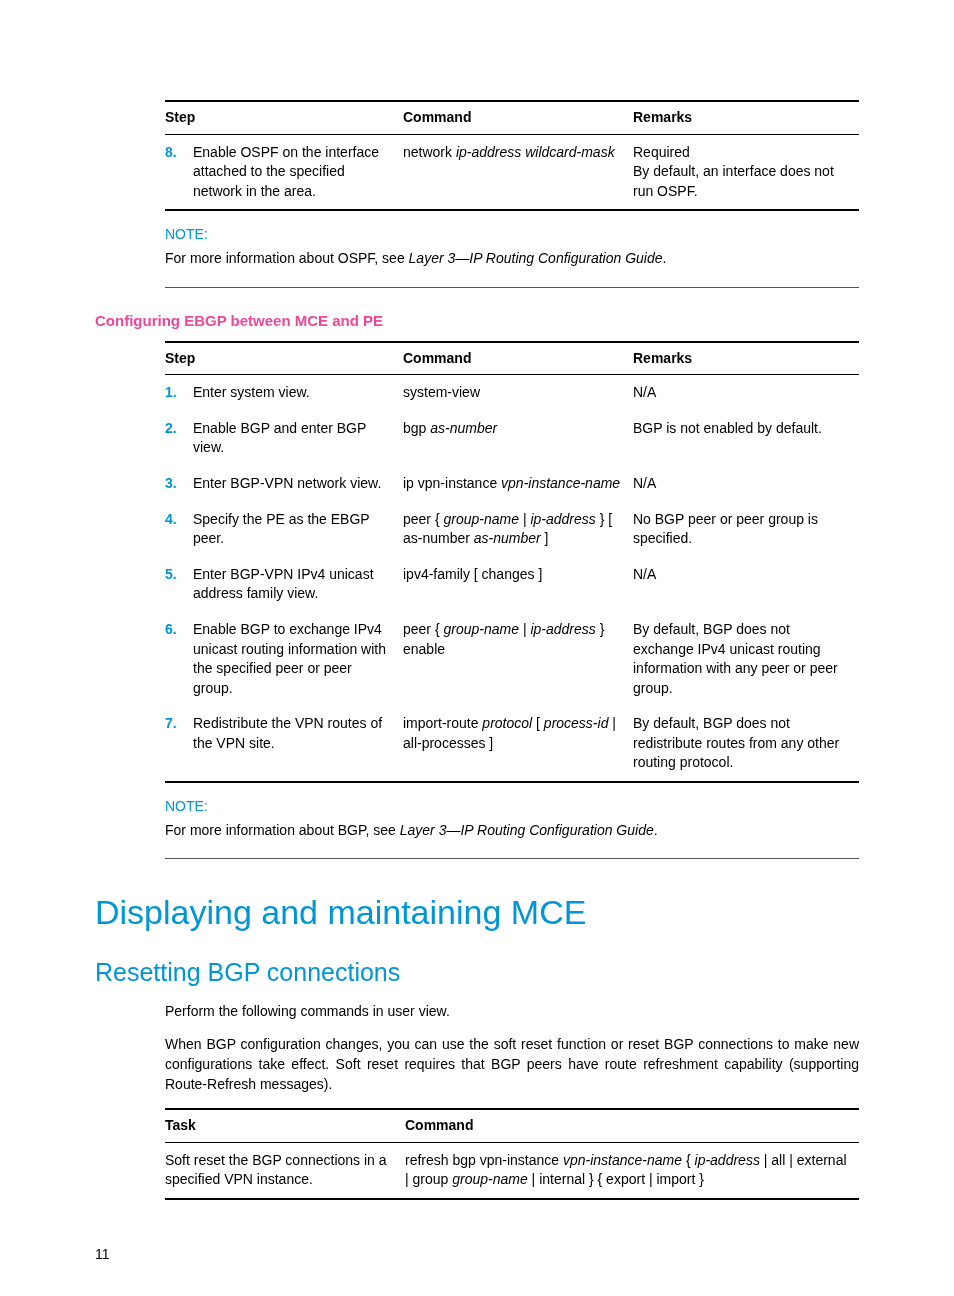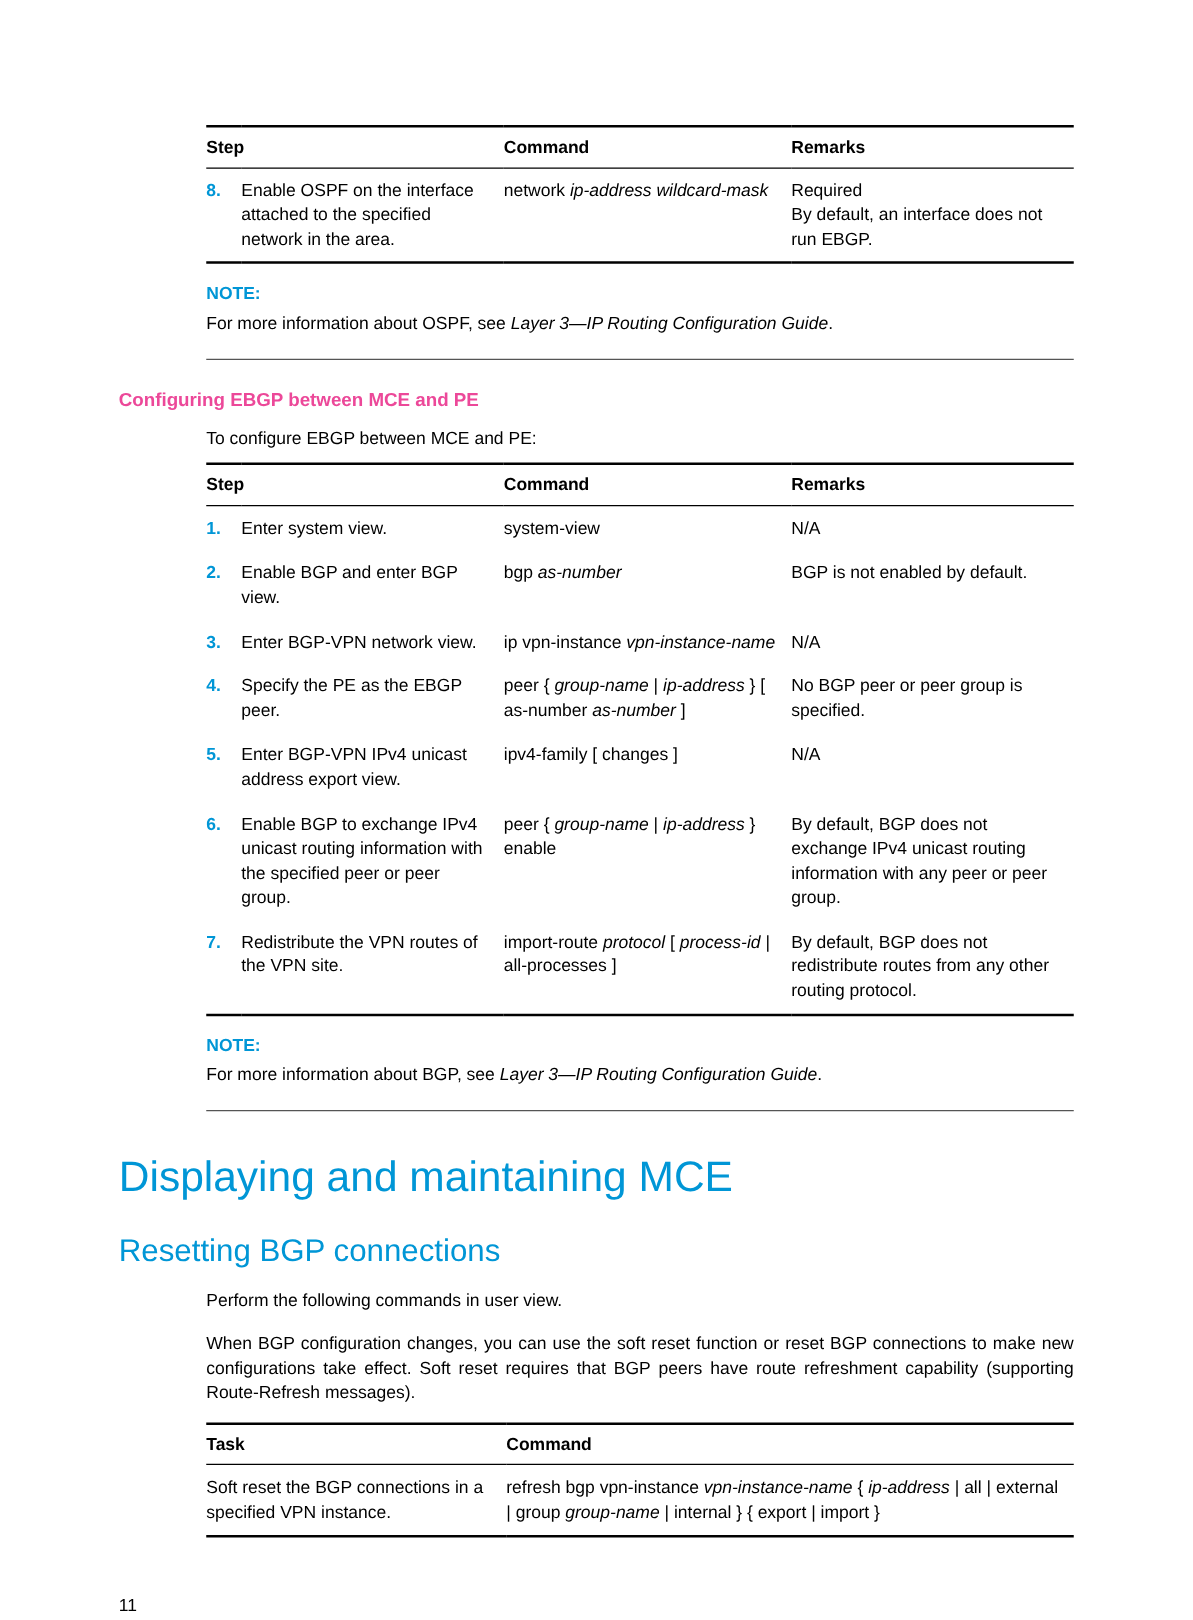--- a/index.html
+++ b/index.html
@@ -12,21 +12,21 @@
       padding: 100px 95px 60px 95px;
       line-height: 1.4;
     }
     .content-indent { margin-left: 70px; }
     table { border-collapse: collapse; width: 100%; margin-bottom: 8px; }
     table.bordered { border-top: 2px solid #000; border-bottom: 2px solid #000; }
     table.bordered thead tr { border-bottom: 1.5px solid #000; }
     table.bordered th { text-align: left; font-weight: bold; padding: 6px 8px 6px 0; font-size: 14px; }
     table.bordered td { text-align: left; padding: 8px 8px 8px 0; font-size: 14px; vertical-align: top; }
     .col-step-num { width: 28px; color: #0096d6; font-weight: bold; text-align: left; padding-left: 4px; }
-    .note-label { color: #0096d6; font-size: 14px; margin-top: 14px; margin-bottom: 4px; font-weight: bold; }
+    .note-label { color: #0096d6; font-size: 14px; margin-top: 14px; margin-bottom: 4px; }
     .note-text { font-size: 14px; padding-bottom: 18px; border-bottom: 1px solid #555; margin-bottom: 20px; }
     .italic { font-style: italic; }
     .bold { font-weight: normal; }
     h3.section { color: #ec4899; font-weight: bold; font-size: 15px; margin: 22px 0 10px 0; }
     h1.big { color: #0096d6; font-weight: normal; font-size: 34px; margin: 30px 0 18px 0; }
     h2.med { color: #0096d6; font-weight: normal; font-size: 25px; margin: 0 0 12px 0; }
     p.body { font-size: 14px; margin-bottom: 14px; text-align: justify; }
     .page-num { text-align: left; font-size: 14px; margin-top: 45px; }
     .cmd-segments span { white-space: normal; }
   </style>
@@ -50,36 +50,35 @@
   </thead>
   <tbody>
     <tr>
       <td class="col-step-num">8.</td>
       <td>Enable OSPF on the interface attached to the specified network in the area.</td>
       <td>
         <span class="bold">network</span><span class="italic"> ip-address wildcard-mask</span>
       </td>
       <td>
         <div>Required</div>
-        <div>By default, an interface does not run EBGP.</div>
+        <div>By default, an interface does not run OSPF.</div>
       </td>
     </tr>
   </tbody>
 </table>
 
 <div class="note-label">NOTE:</div>
 <div class="note-text">
   <span>For more information about OSPF, see </span><span class="italic">Layer 3—IP Routing Configuration Guide</span><span>.</span>
 </div>
 </div>
 
 <h3 class="section">Configuring EBGP between MCE and PE</h3>
 
 <div class="content-indent">
-<p class="body" style="margin-bottom:10px;">To configure EBGP between MCE and PE:</p>
 
 <table class="bordered">
   <colgroup>
         <col style="width:28px">
         <col style="width:210px">
         <col style="width:230px">
         <col>
       </colgroup>
   <thead>
     <tr>
@@ -108,21 +107,21 @@
           <td>N/A</td>
         </tr>
         <tr>
           <td class="col-step-num">4.</td>
           <td>Specify the PE as the EBGP peer.</td>
           <td class="cmd-segments"><span class="bold">peer</span><span> { </span><span class="italic">group-name</span><span> | </span><span class="italic">ip-address</span><span> } [ </span><span class="bold">as-number</span><span class="italic"> as-number</span><span> ]</span></td>
           <td>No BGP peer or peer group is specified.</td>
         </tr>
         <tr>
           <td class="col-step-num">5.</td>
-          <td>Enter BGP-VPN IPv4 unicast address export view.</td>
+          <td>Enter BGP-VPN IPv4 unicast address family view.</td>
           <td class="cmd-segments"><span class="bold">ipv4-family</span><span> [ </span><span class="bold">changes</span><span> ]</span></td>
           <td>N/A</td>
         </tr>
         <tr>
           <td class="col-step-num">6.</td>
           <td>Enable BGP to exchange IPv4 unicast routing information with the specified peer or peer group.</td>
           <td class="cmd-segments"><span class="bold">peer</span><span> { </span><span class="italic">group-name</span><span> | </span><span class="italic">ip-address</span><span> } </span><span class="bold">enable</span></td>
           <td>By default, BGP does not exchange IPv4 unicast routing information with any peer or peer group.</td>
         </tr>
         <tr>

